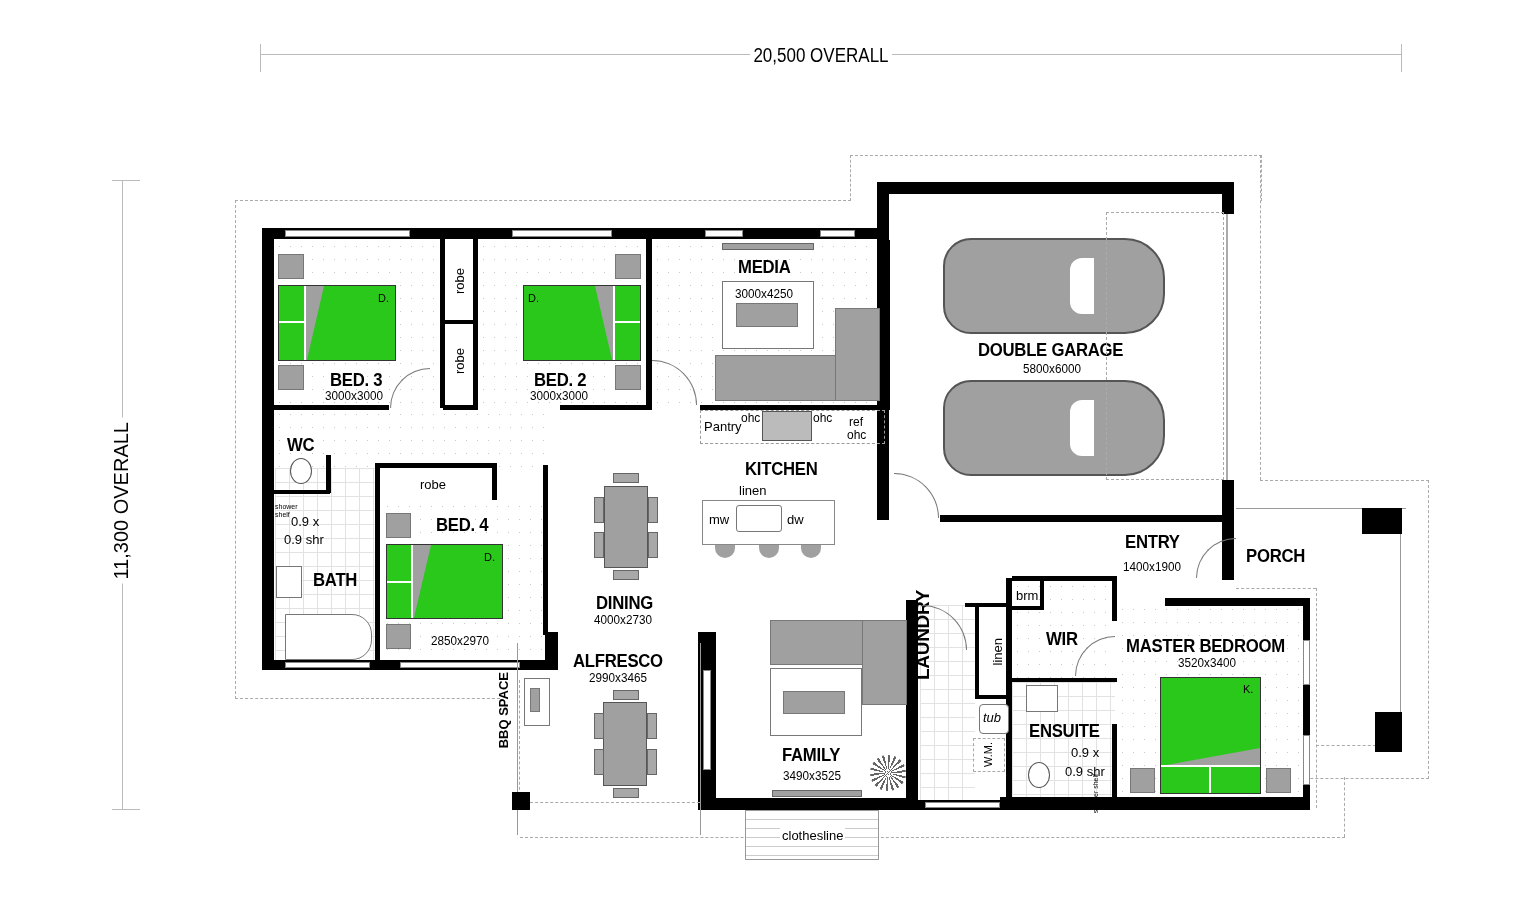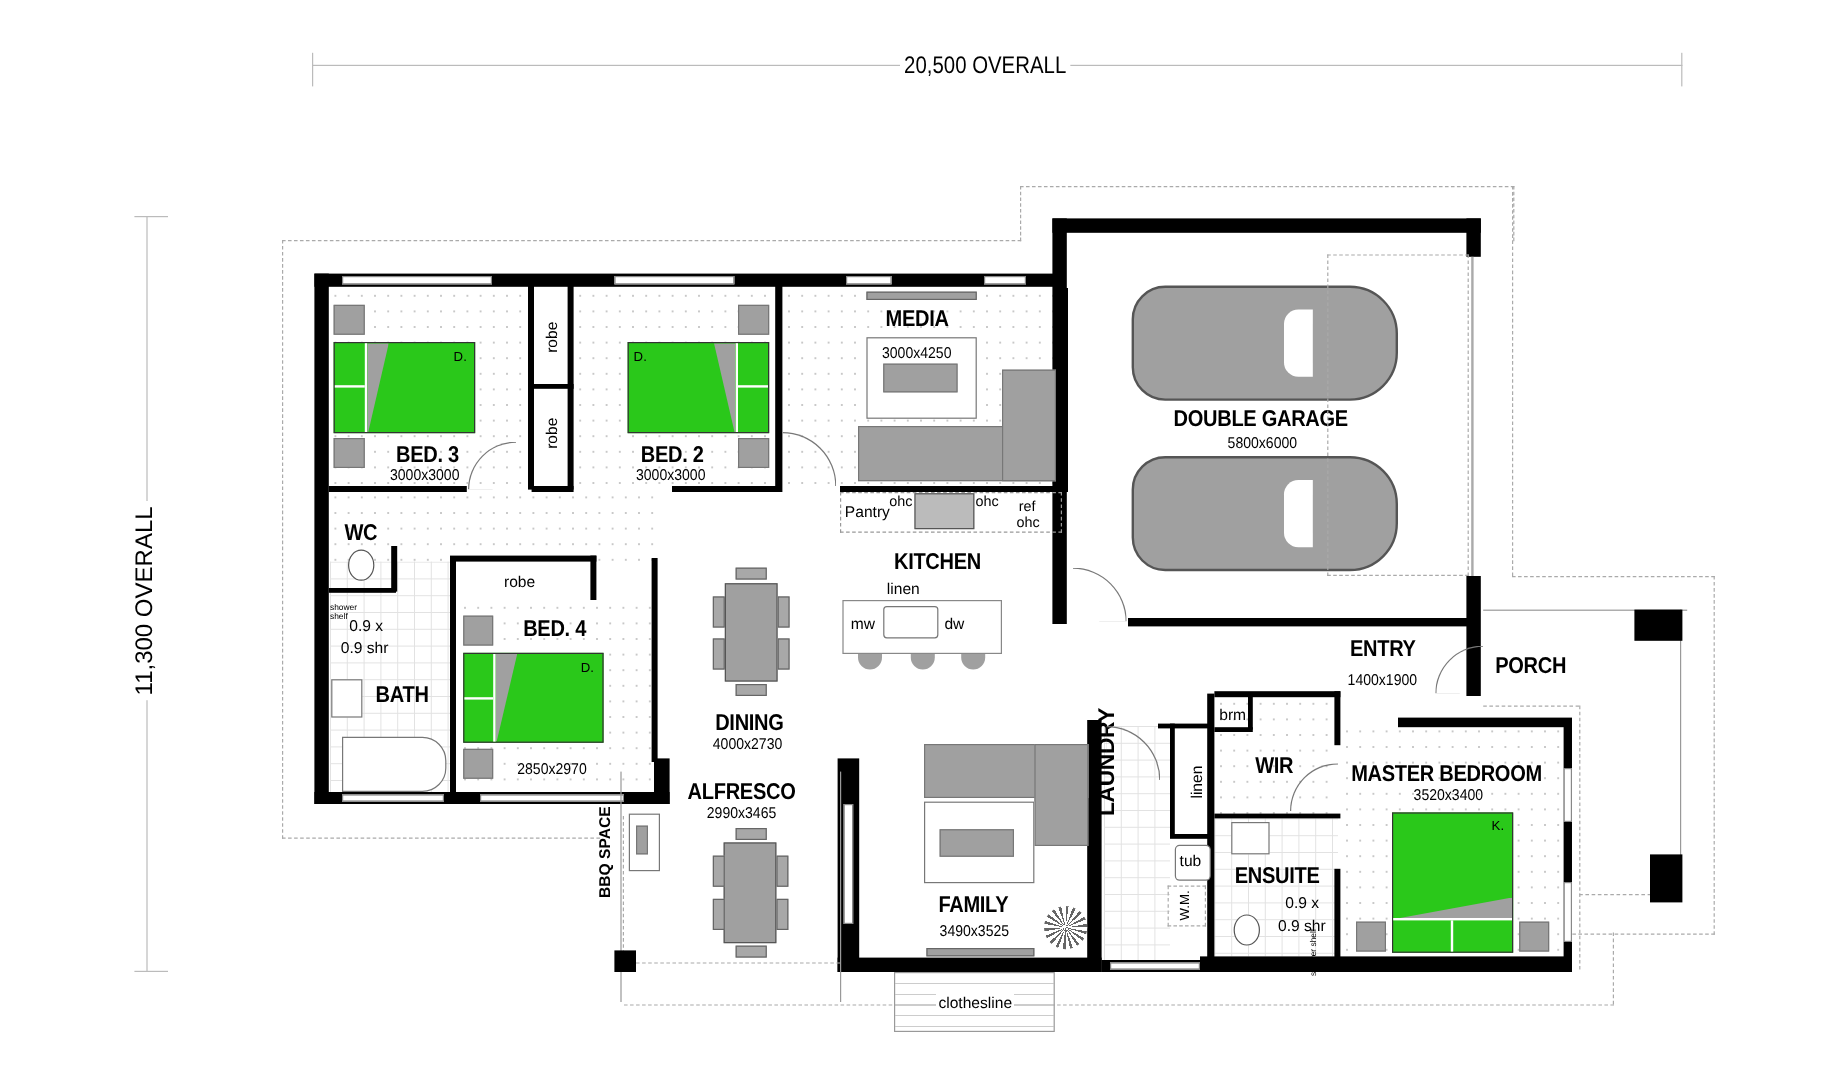--- a/index.html
+++ b/index.html
@@ -237,21 +237,21 @@
 <div class="door-arc" style="left:894px;top:473px;width:45px;height:45px;border-radius:0 45px 0 0;border-left:none;border-bottom:none;"></div>
 
 <div class="lbl" style="left:1125px;top:531px;">ENTRY</div>
 <div class="dim" style="left:1123px;top:559px;">1400x1900</div>
 <div class="door-arc" style="left:1196px;top:538px;width:40px;height:40px;border-radius:40px 0 0 0;border-right:none;border-bottom:none;"></div>
 <div class="lbl" style="left:1246px;top:545px;">PORCH</div>
 
 <div class="lbl vert" style="left:934px;top:680px;transform:rotate(180deg);">LAUNDRY</div>
 <div class="small vert" style="left:990px;top:638px;">linen</div>
 <div class="abs" style="left:979px;top:704px;width:28px;height:28px;border:1px solid #777;border-radius:4px;background:#fff;"></div>
-<div class="small" style="left:983px;top:710px;">tub</div>
+<div class="small" style="left:983px;top:710px;font-style:italic;">tub</div>
 <div class="dash" style="left:973px;top:738px;width:30px;height:32px;border-width:1px;"></div>
 <div class="small vert" style="left:982px;top:742px;font-size:11px;">W.M.</div>
 <div class="door-arc" style="left:922px;top:605px;width:45px;height:45px;border-radius:0 45px 0 0;border-left:none;border-bottom:none;"></div>
 
 <div class="small" style="left:1016px;top:588px;">brm</div>
 <div class="lbl" style="left:1046px;top:628px;">WIR</div>
 <div class="door-arc" style="left:1075px;top:636px;width:40px;height:40px;border-radius:40px 0 0 0;border-right:none;border-bottom:none;"></div>
 <div class="abs" style="left:1026px;top:685px;width:30px;height:25px;border:1px solid #777;background:#fff;"></div>
 <div class="lbl" style="left:1029px;top:720px;">ENSUITE</div>
 <div class="small" style="left:1071px;top:745px;">0.9 x</div>

